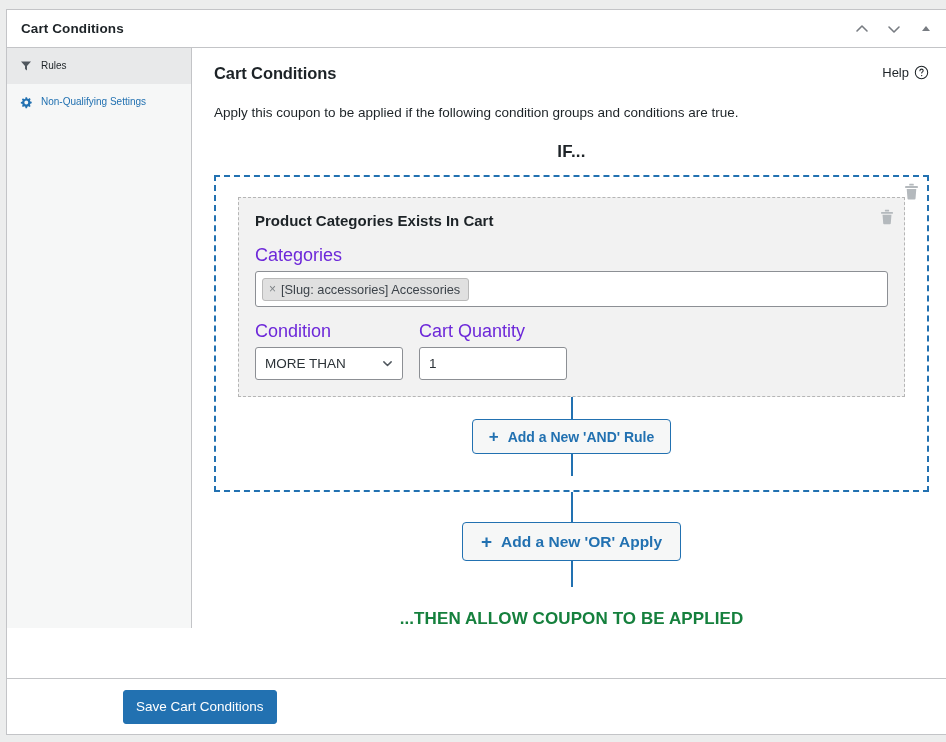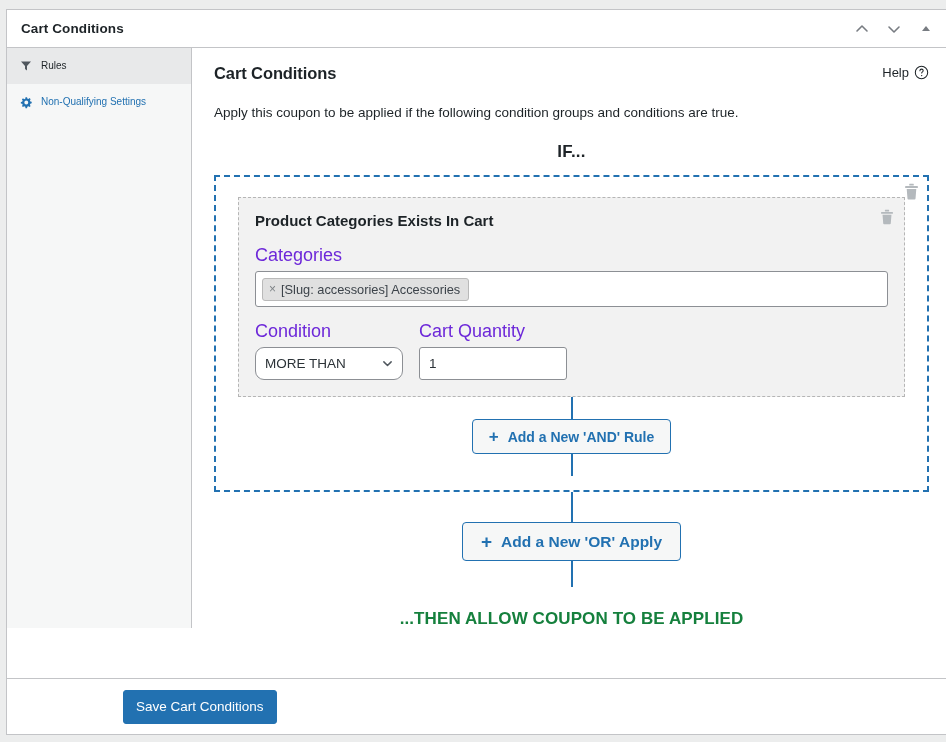--- a/index.html
+++ b/index.html
@@ -215,21 +215,21 @@
   .sel-wrap {
     position: relative;
     height: 33px;
   }
   select.control {
     -webkit-appearance: none;
     appearance: none;
     width: 100%;
     height: 33px;
     border: 1px solid #8c8f94;
-    border-radius: 9px;
+    border-radius: 3px;
     background: #fff;
     font-size: 13.5px;
     color: #2c3338;
     padding: 0 28px 0 9px;
     font-family: "Liberation Sans", sans-serif;
     cursor: pointer;
   }
   .sel-arrow {
     position: absolute;
     right: 9px; top: 0; bottom: 0;

